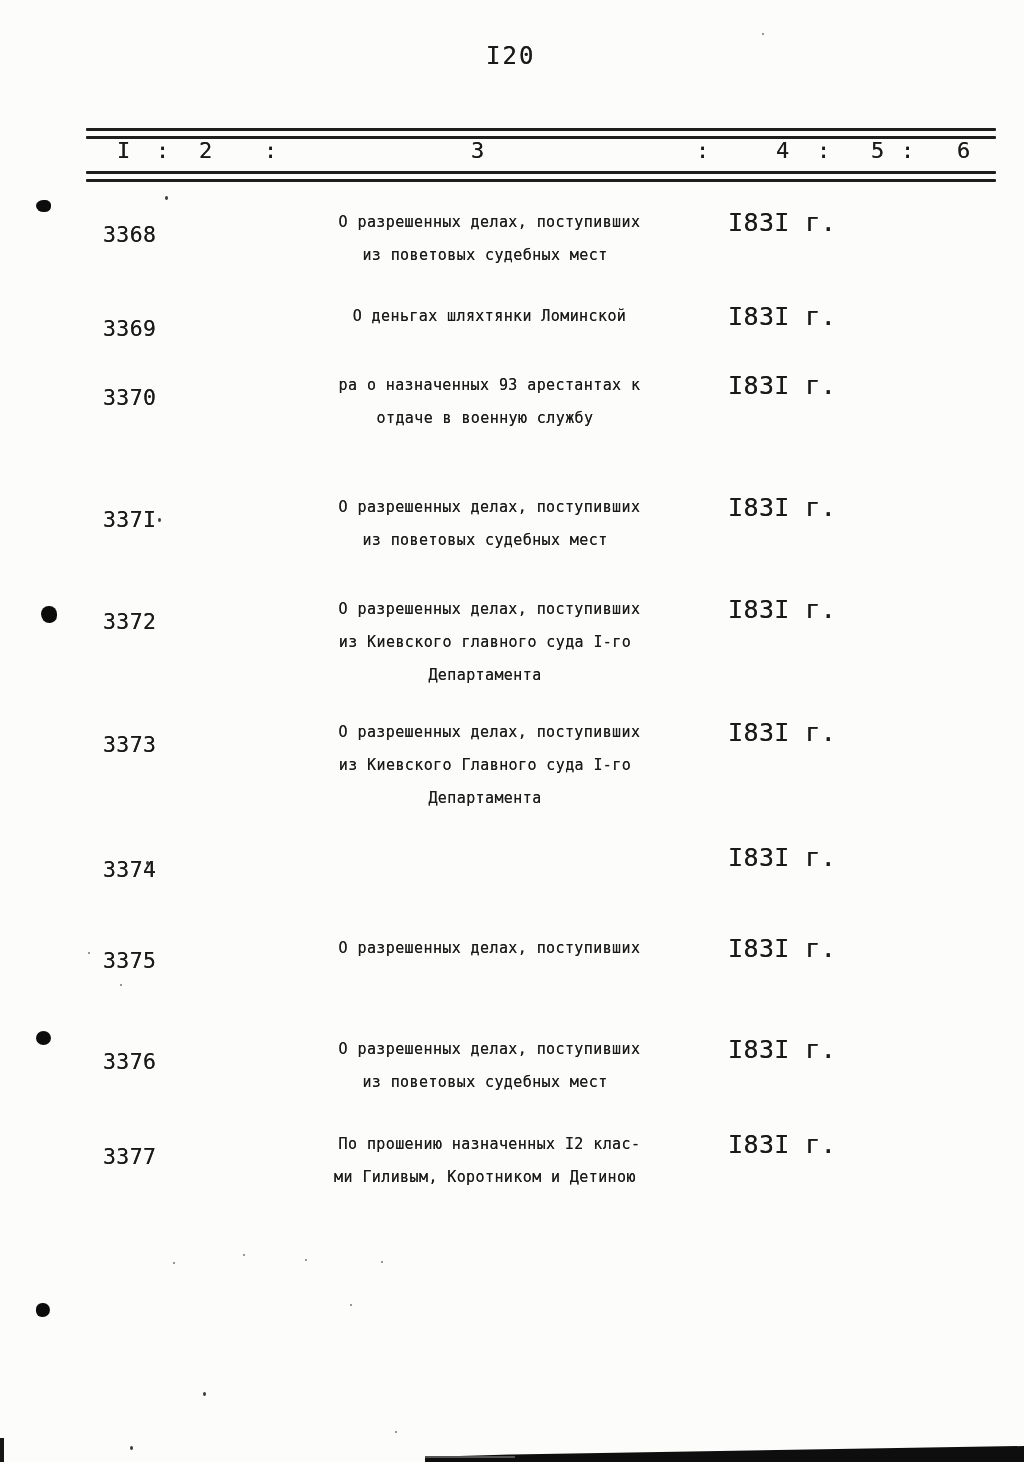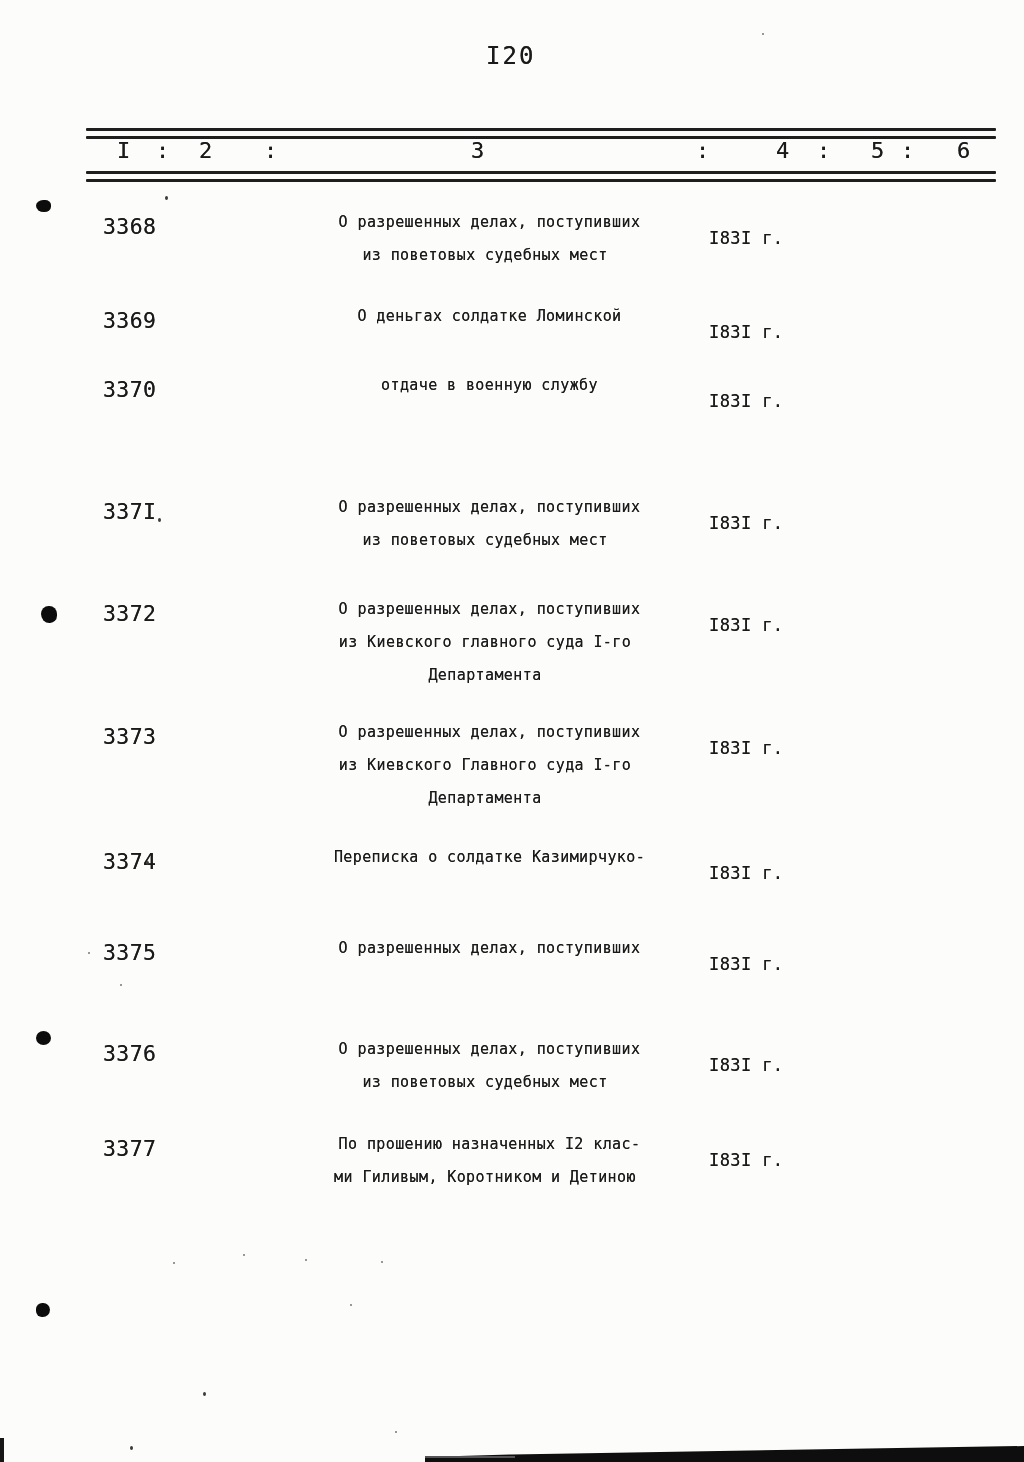--- a/index.html
+++ b/index.html
@@ -23,34 +23,33 @@
   .rule.r1{top:128px}
   .rule.r2{top:136px}
   .rule.r3{top:171px}
   .rule.r4{top:179px}
   .hdr-cell{
     position:absolute;top:138px;
     font-size:22px;
   }
   .row{position:absolute;left:0;width:1024px;}
   .row-no{
-    position:absolute;left:103px;top:8px;
+    position:absolute;left:103px;top:16px;
     font-size:21.5px;letter-spacing:.4px;
   }
   .row-desc{
     position:absolute;left:250px;top:0;width:470px;
     font-size:15px;letter-spacing:.4px;text-align:center;
   }
   .desc-line{display:block;line-height:33px;white-space:nowrap;}
   .desc-line:first-child{text-indent:9px;}
   .row-year{
-    position:absolute;left:709px;top:0;
-    font-size:17px;letter-spacing:.4px;line-height:33px;
+    position:absolute;left:728px;top:0;
+    font-size:25px;letter-spacing:.4px;line-height:33px;
     white-space:nowrap;
-    margin-top:16px;
   }
   .blot{position:absolute;background:#0c0c0c;border-radius:55% 45% 50% 60%;}
   .blot.b1{left:36px;top:200px;width:15px;height:12px;}
   .blot.b2{left:41px;top:606px;width:16px;height:17px;border-radius:50% 50% 45% 55%;}
   .blot.b3{left:36px;top:1031px;width:15px;height:14px;border-radius:50%;}
   .blot.b4{left:36px;top:1303px;width:14px;height:14px;border-radius:48% 52% 55% 45%;}
   .speck{position:absolute;width:3px;height:4px;background:#3c3c3c;border-radius:50%;}
   .speck.light{background:#777;width:2px;height:2px;}
   .scan-shadow{position:absolute;left:0;top:1438px;}
 </style>
@@ -86,28 +85,29 @@
     <div class="row-desc">
           <span class="desc-line">О разрешенных делах, поступивших</span>
           <span class="desc-line">из поветовых судебных мест</span>
         </div>
     <span class="row-year">I83I г.</span>
   </div>
 
   <div class="row" style="top: 300px;">
     <span class="row-no">3369</span>
     <div class="row-desc">
-          <span class="desc-line">О деньгах солдатке Ломинской</span>
+          <span class="desc-line">О деньгах шляхтянки Ломинской</span>
         </div>
     <span class="row-year">I83I г.</span>
   </div>
 
   <div class="row" style="top: 369px;">
     <span class="row-no">3370</span>
     <div class="row-desc">
+          <span class="desc-line">ра о назначенных 93 арестантах к</span>
           <span class="desc-line">отдаче в военную службу</span>
         </div>
     <span class="row-year">I83I г.</span>
   </div>
 
   <div class="row" style="top: 491px;">
     <span class="row-no">337I</span>
     <div class="row-desc">
           <span class="desc-line">О разрешенных делах, поступивших</span>
           <span class="desc-line">из поветовых судебных мест</span>
@@ -131,21 +131,20 @@
           <span class="desc-line">О разрешенных делах, поступивших</span>
           <span class="desc-line">из Киевского Главного суда I-го</span>
           <span class="desc-line">Департамента</span>
         </div>
     <span class="row-year">I83I г.</span>
   </div>
 
   <div class="row" style="top: 841px;">
     <span class="row-no">3374</span>
     <div class="row-desc">
-          <span class="desc-line">Переписка о солдатке Казимирчуко-</span>
         </div>
     <span class="row-year">I83I г.</span>
   </div>
 
   <div class="row" style="top: 932px;">
     <span class="row-no">3375</span>
     <div class="row-desc">
           <span class="desc-line">О разрешенных делах, поступивших</span>
         </div>
     <span class="row-year">I83I г.</span>

